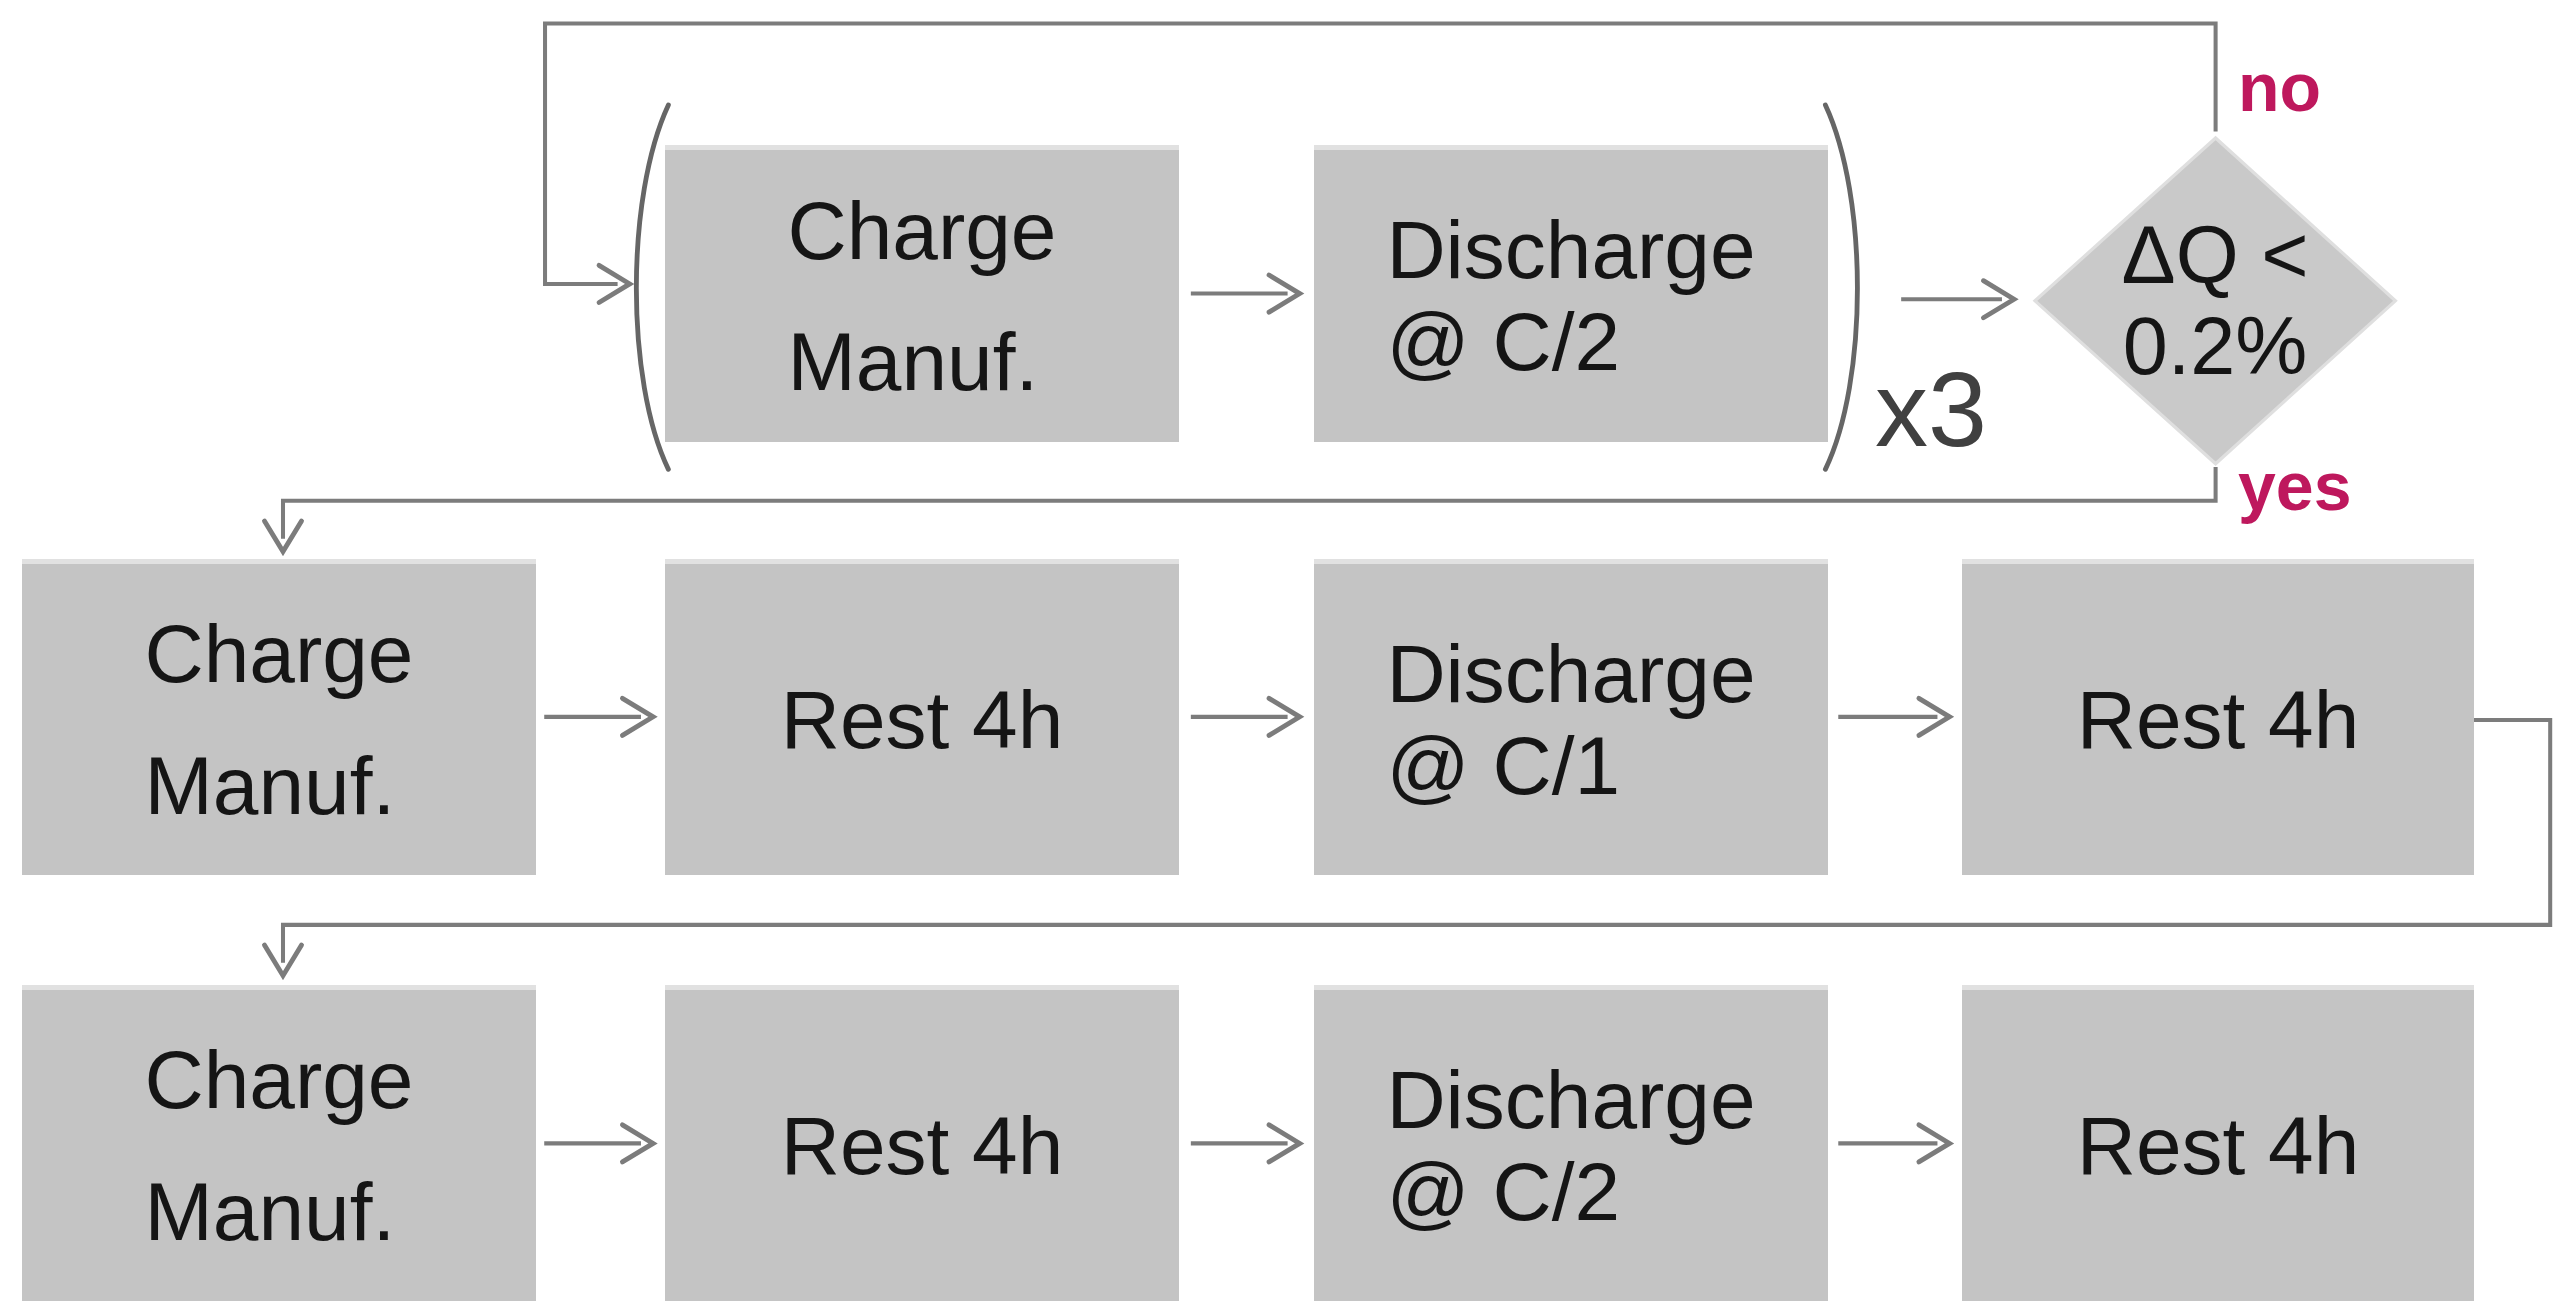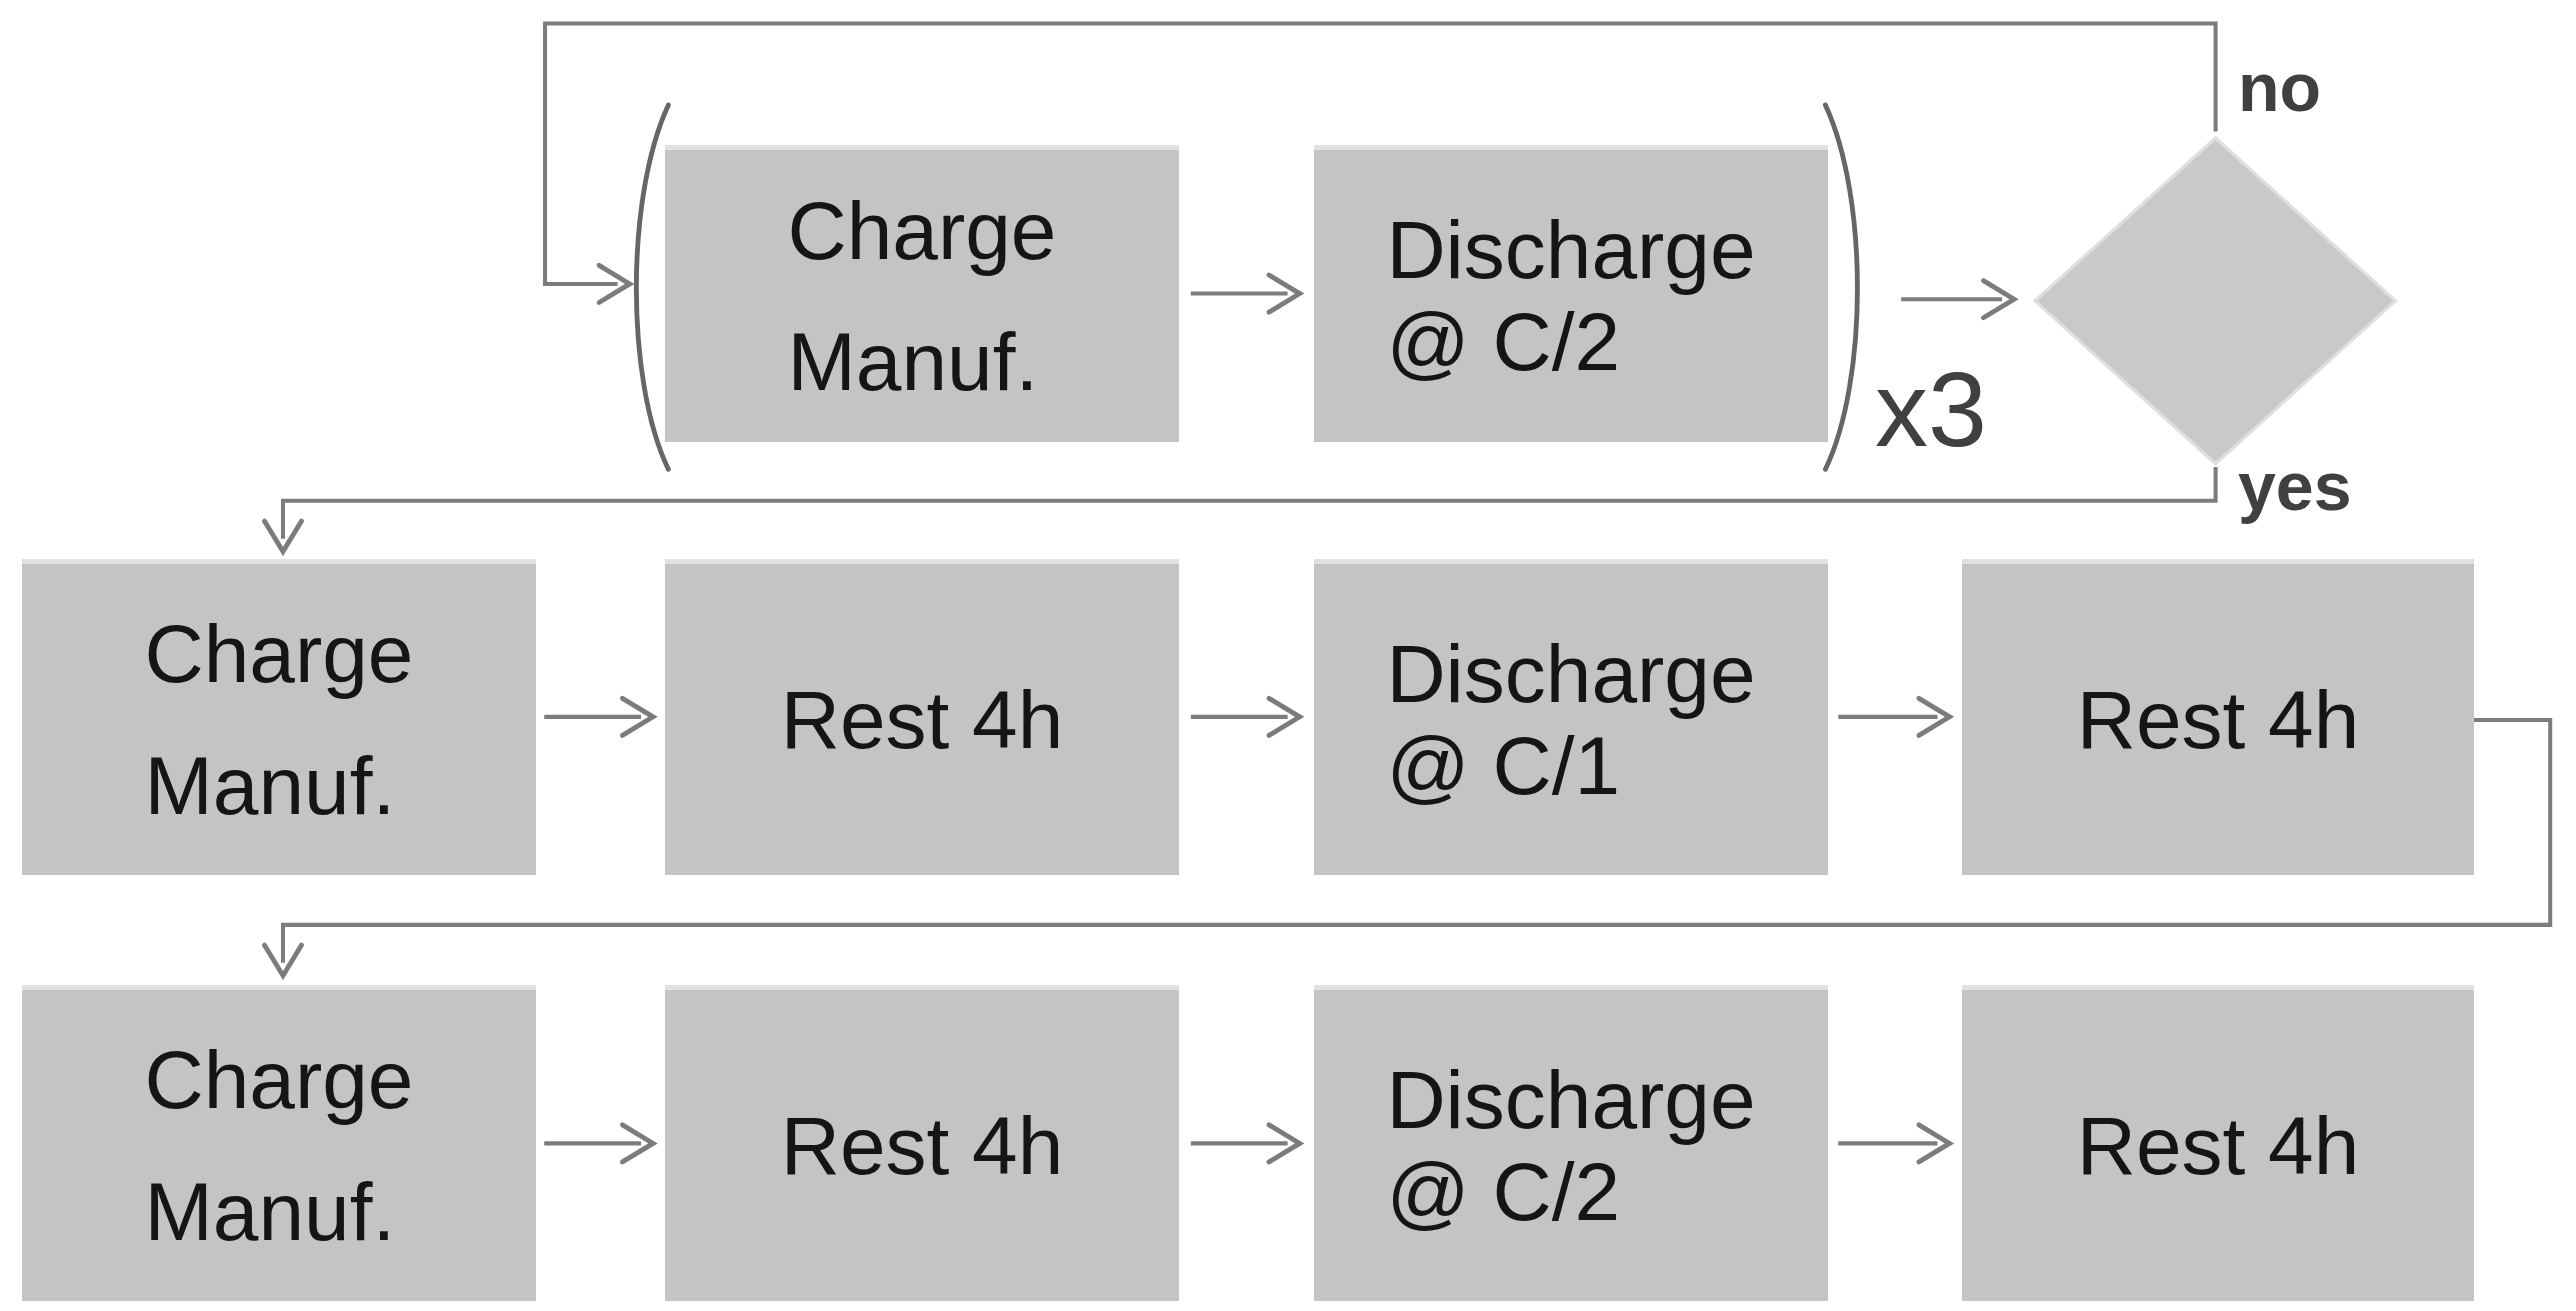--- a/index.html
+++ b/index.html
@@ -25,21 +25,21 @@
   .wide span{line-height:1.6;}
   .tight span{line-height:1.12;}
   .single{line-height:1;}
   .diamond-text{
     position:absolute;left:2035px;top:138px;width:360px;height:326px;
     display:flex;align-items:center;justify-content:center;text-align:center;
     font-size:81px;line-height:1.12;color:#151515;
   }
   .edge-label{
     position:absolute;
-    font-size:68px;font-weight:700;color:#404040;line-height:1;text-align:center;
+    font-size:68px;font-weight:700;color:#be185d;line-height:1;text-align:center;
   }
   #label-no{left:2238px;top:53px;}
   #label-yes{left:2238px;top:452px;}
   #label-x3{
     position:absolute;left:1875px;top:356px;
     font-size:106px;font-weight:400;color:#404040;line-height:1;
   }
 </style>
 </head>
 <body>
@@ -90,20 +90,26 @@
       <span>Manuf.</span>
     </div>
   </div>
   <div class="pbox" style="left:1314px;top:145px;width:514px;height:297px;">
     <div class="stack tight">
       <span>Discharge</span>
       <span>@ C/2</span>
     </div>
   </div>
 
+  <div class="diamond-text">
+    <div class="stack tight">
+      <span>ΔQ &lt;</span>
+      <span>0.2%</span>
+    </div>
+  </div>
   <div class="edge-label" id="label-no">no</div>
   <div class="edge-label" id="label-yes">yes</div>
   <div id="label-x3">x3</div>
 
   <div class="pbox" style="left:22px;top:559px;width:514px;height:316px;">
     <div class="stack wide">
       <span>Charge</span>
       <span>Manuf.</span>
     </div>
   </div>

